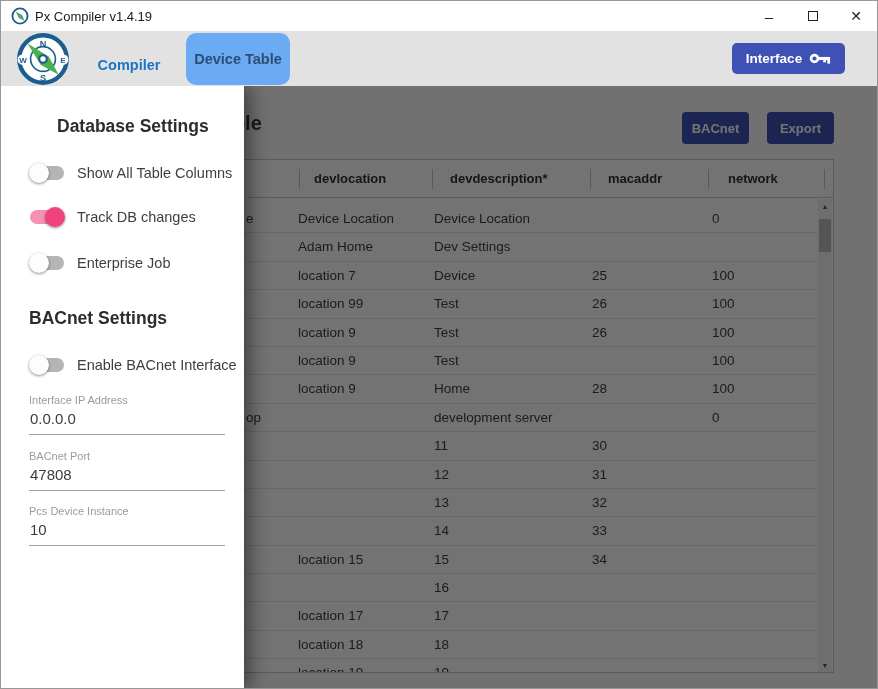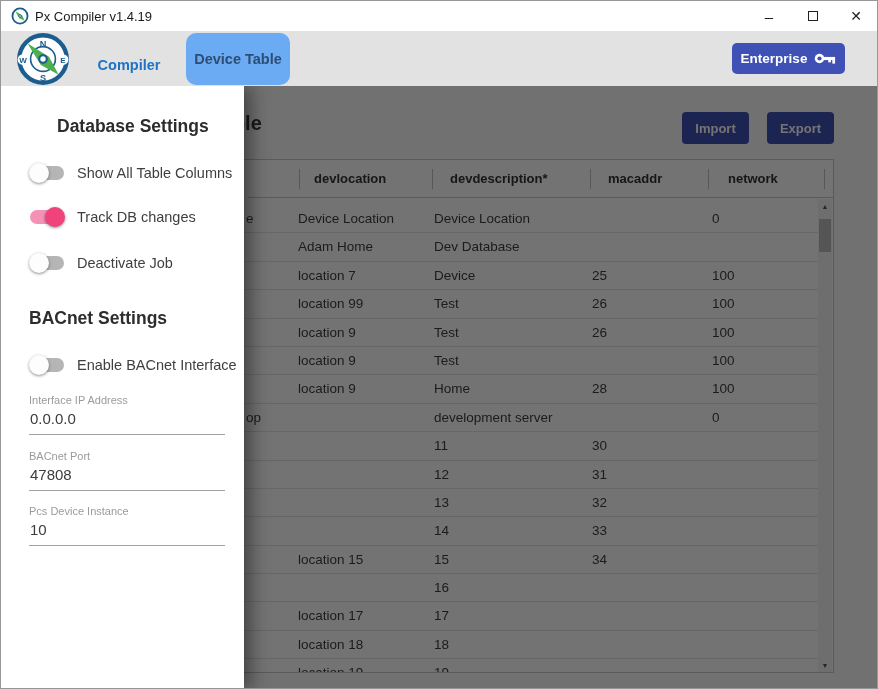--- a/index.html
+++ b/index.html
@@ -100,34 +100,34 @@
       <circle cx="87" cy="51" r="10" fill="#fff"></circle>
         <circle cx="13" cy="51" r="10" fill="#fff"></circle>
       <text x="87" y="57" font-size="15" font-weight="bold" fill="#1c5d8f" text-anchor="middle" font-family="Liberation Sans, sans-serif">E</text>
       <text x="13" y="57" font-size="15" font-weight="bold" fill="#1c5d8f" text-anchor="middle" font-family="Liberation Sans, sans-serif">W</text>
       <polygon points="21,21 61,46 79,79 46,61" fill="#4caf50"></polygon>
       <circle cx="50" cy="50" r="7" fill="#fff" stroke="#1c5d8f" stroke-width="4"></circle>
     </svg>
     <div class="tab-compiler">Compiler</div>
     <div class="tab-device">Device Table</div>
     <button class="deactivate">
-      <span>Enterprise</span>
+      <span>Interface</span>
       <svg width="22" height="13" viewBox="0 0 24 13">
         <circle cx="6" cy="6.5" r="5.2" fill="#fff"></circle>
           <circle cx="6" cy="6.5" r="2.3" fill="#3f51b5"></circle>
         <rect x="10" y="4.8" width="13" height="3.4" fill="#fff"></rect>
         <rect x="15.5" y="7.5" width="3" height="3.2" fill="#fff"></rect>
         <rect x="20" y="7.5" width="3" height="4.6" fill="#fff"></rect>
       </svg>
     </button>
   </div>
 
   <div class="content">
     <div class="page-title">Device Table</div>
-    <button class="btn-io btn-import">Import</button>
+    <button class="btn-io btn-import">BACnet</button>
     <button class="btn-io btn-export">Export</button>
 
     <div class="card">
       <div class="thead">
         <span class="tick t0"></span>
         <span class="th h0">devlocation</span>
         <span class="tick t1"></span>
         <span class="th h1">devdescription*</span>
         <span class="tick t2"></span>
         <span class="th h2">macaddr</span>
@@ -139,21 +139,21 @@
           <div class="trow">
             <div class="cell frag">e</div>
             <div class="cell c-loc">Device Location</div>
             <div class="cell c-desc">Device Location</div>
             <div class="cell c-mac"></div>
             <div class="cell c-net">0</div>
           </div>
           <div class="trow">
             <div class="cell frag"></div>
             <div class="cell c-loc">Adam Home</div>
-            <div class="cell c-desc">Dev Database</div>
+            <div class="cell c-desc">Dev Settings</div>
             <div class="cell c-mac"></div>
             <div class="cell c-net"></div>
           </div>
           <div class="trow">
             <div class="cell frag"></div>
             <div class="cell c-loc">location 7</div>
             <div class="cell c-desc">Device</div>
             <div class="cell c-mac">25</div>
             <div class="cell c-net">100</div>
           </div>
@@ -281,21 +281,21 @@
           <span class="track"></span>
           <span class="thumb"></span>
         </span>
       <span class="toglabel">Track DB changes</span>
     </div>
     <div class="togrow" style="top:166px;">
       <span class="switch">
           <span class="track"></span>
           <span class="thumb"></span>
         </span>
-      <span class="toglabel">Deactivate Job</span>
+      <span class="toglabel">Enterprise Job</span>
     </div>
 
     <div class="dheading" style="top:222px;">BACnet Settings</div>
 
     <div class="togrow" style="top:268px;justify-content:flex-end;">
       <span class="switch">
           <span class="track"></span>
           <span class="thumb"></span>
         </span>
       <span class="toglabel">Enable BACnet Interface</span>

